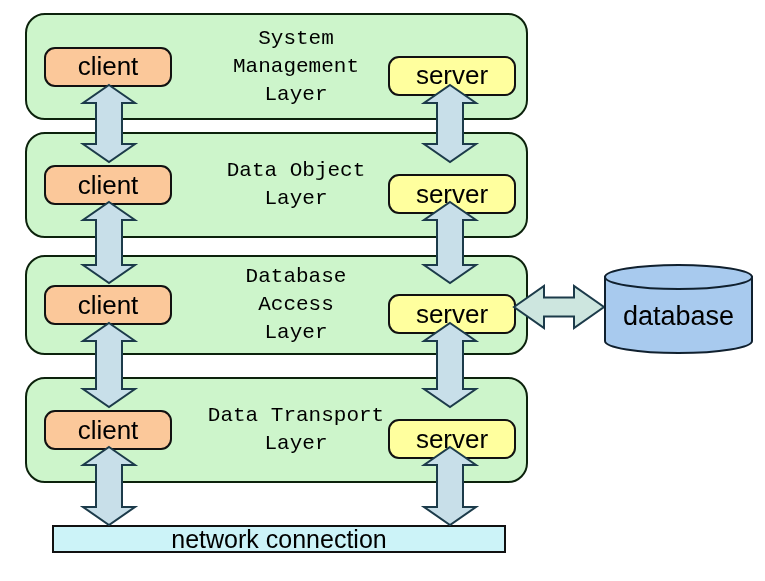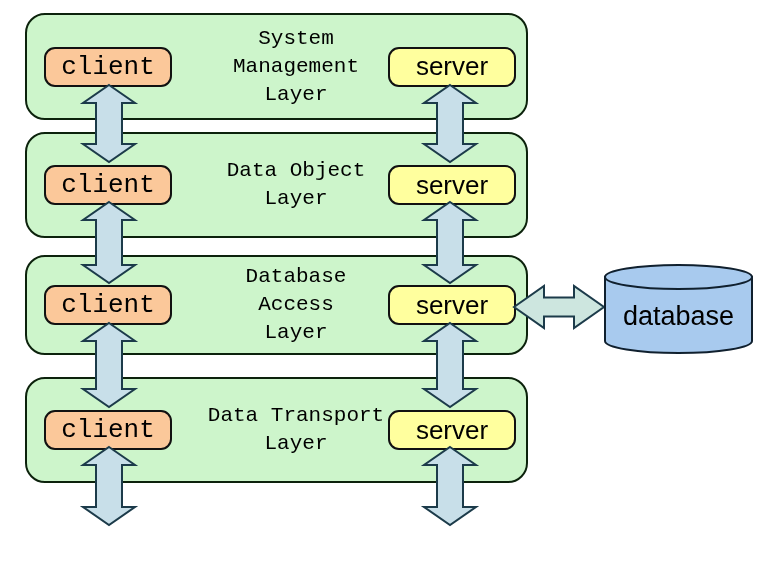--- a/index.html
+++ b/index.html
@@ -43,22 +43,22 @@
     width: 128px;
     height: 40px;
     box-sizing: border-box;
     border: 2px solid #111;
     border-radius: 11px;
     display: flex;
     align-items: center;
     justify-content: center;
     font-size: 26px;
   }
-  .client-node { left: 17px;  background: #fbc89a; font-family: Liberation Mono, monospace; }
-  .server-node { left: 361px; background: #ffff9e; }
+  .client-node { left: 17px;  background: #fbc89a; }
+  .server-node { left: 361px; background: #ffff9e; margin-top: 9px; }
   .network-bar {
     position: absolute;
     left: 52px;
     top: 525px;
     width: 454px;
     height: 28px;
     box-sizing: border-box;
     background: #ccf3f8;
     border: 2px solid #111;
     display: flex;
@@ -132,20 +132,23 @@
     <div class="node client-node">
       <span>client</span>
     </div>
     <div class="layer-title">Data Transport
 Layer</div>
     <div class="node server-node">
       <span>server</span>
     </div>
   </div>
 
+  <div class="network-bar">
+    <span>network connection</span>
+  </div>
 
   <svg class="overlay" viewBox="0 0 765 581">
 
     <polygon class="arrow" points="109,85 135,103 122,103 122,144 135,144 109,162 83,144 96,144 96,103 83,103" fill="#c8dfe9"></polygon>
     <polygon class="arrow" points="109,202 135,220 122,220 122,265 135,265 109,283 83,265 96,265 96,220 83,220" fill="#c8dfe9"></polygon>
     <polygon class="arrow" points="109,323 135,341 122,341 122,389 135,389 109,407 83,389 96,389 96,341 83,341" fill="#c8dfe9"></polygon>
     <polygon class="arrow" points="109,447 135,465 122,465 122,507 135,507 109,525 83,507 96,507 96,465 83,465" fill="#c8dfe9"></polygon>
 
     <polygon class="arrow" points="450,85 476,103 463,103 463,144 476,144 450,162 424,144 437,144 437,103 424,103" fill="#c8dfe9"></polygon>
     <polygon class="arrow" points="450,202 476,220 463,220 463,265 476,265 450,283 424,265 437,265 437,220 424,220" fill="#c8dfe9"></polygon>

